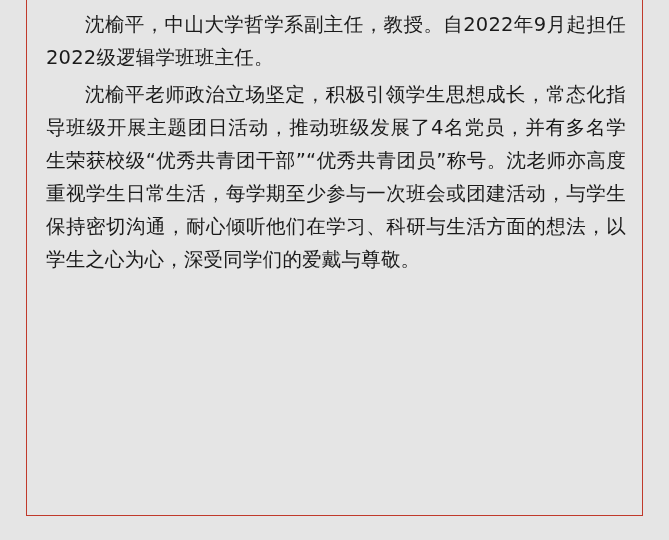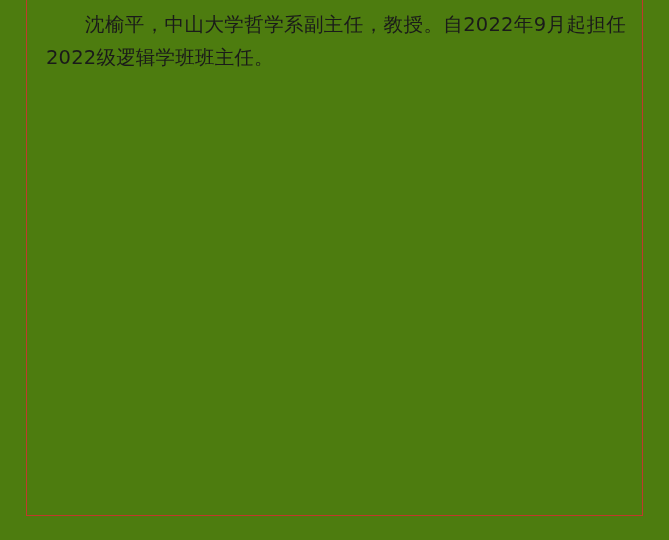--- a/index.html
+++ b/index.html
@@ -10,21 +10,21 @@
     width: 669px;
     height: 540px;
     background: #ffffff;
     font-family: "Liberation Sans", sans-serif;
   }
   .page {
     position: relative;
     width: 669px;
     height: 540px;
     box-sizing: border-box;
-    background: #4d7c0f;
+    background: #e5e5e5;
     overflow: hidden;
   }
   
   .frame-left {
     position: absolute;
     left: 26px;
     top: 0;
     width: 1px;
     height: 516px;
     background: #c0392b;
@@ -65,14 +65,15 @@
 </head>
 <body>
 
 <div class="page">
   <div class="frame-left"></div>
   <div class="frame-right"></div>
   <div class="frame-bottom"></div>
 
   <div class="content">
     <p class="para">沈榆平，中山大学哲学系副主任，教授。自2022年9月起担任2022级逻辑学班班主任。</p>
+    <p class="para">沈榆平老师政治立场坚定，积极引领学生思想成长，常态化指导班级开展主题团日活动，推动班级发展了4名党员，并有多名学生荣获校级“优秀共青团干部”“优秀共青团员”称号。沈老师亦高度重视学生日常生活，每学期至少参与一次班会或团建活动，与学生保持密切沟通，耐心倾听他们在学习、科研与生活方面的想法，以学生之心为心，深受同学们的爱戴与尊敬。</p>
   </div>
 </div>
 
 </body></html>

